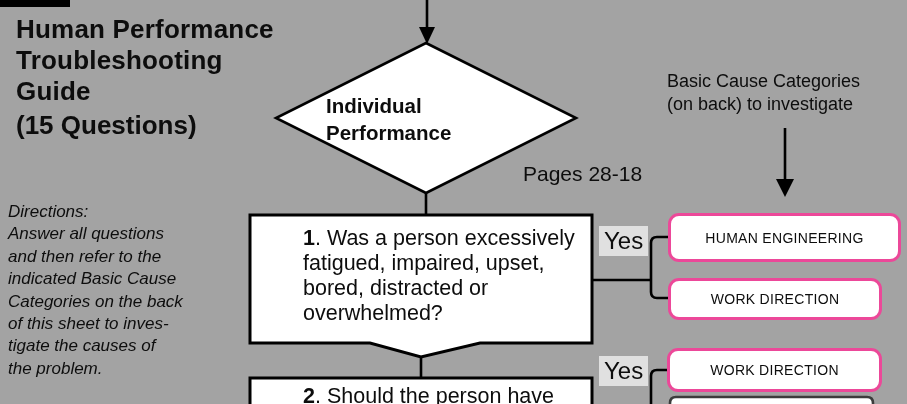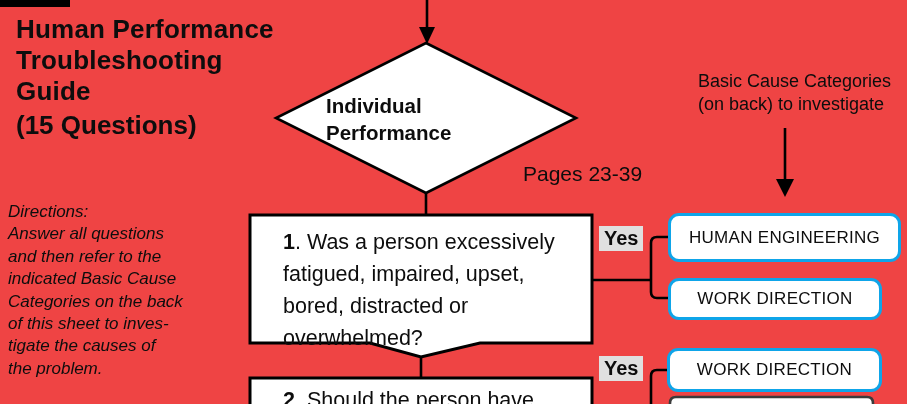--- a/index.html
+++ b/index.html
@@ -1,21 +1,21 @@
 <!DOCTYPE html>
 <html><head>
 <meta charset="utf-8">
 <style>
   html, body { margin: 0; padding: 0; }
   body { font-family: "Liberation Sans", sans-serif; }
   .stage {
     position: relative;
     width: 907px;
     height: 404px;
-    background: #ef4444;
+    background: #a3a3a3;
     overflow: hidden;
     color: #0d0d0d;
   }
   .abs { position: absolute; }
   .layer { position: absolute; left: 0; top: 0; z-index: 1; }
   .txt { position: absolute; z-index: 2; white-space: pre-line; }
 
   .topmark { left: 0; top: 0; width: 70px; height: 7px; background: #000; z-index: 3; }
 
   .title {
@@ -37,46 +37,47 @@
     left: 326px; top: 92px; width: 200px;
     text-align: left;
     font-size: 20.5px; font-weight: bold; line-height: 27px;
   }
   .pages-note {
     left: 523px; top: 162px;
     font-size: 21px;
   }
   .inv-note {
     left: 667px; top: 70px;
-    font-size: 18px; line-height: 23px; margin-left: 31px;
+    font-size: 18px; line-height: 23px;
   }
   .question {
     width: 302px;
-    font-size: 21.5px; line-height: 32px;
+    font-size: 21.5px; line-height: 25px;
     white-space: normal;
+    margin-left: 20px;
   }
   .q1 { left: 283px; top: 226px; }
   .q2 { left: 283px; top: 384px; }
   .question b { font-weight: bold; }
   .yes {
-    font-size: 20px; font-weight: bold;
+    font-size: 24px; font-weight: normal;
     background: #e0e0e0;
     padding: 1px 5px;
     z-index: 2;
   }
   .yes1 { left: 599px; top: 226px; }
   .yes2 { left: 599px; top: 356px; }
   .cat {
     position: absolute; z-index: 2;
     box-sizing: border-box;
     background: #fff;
-    border: 3px solid #0ea5e9;
+    border: 3px solid #ec4899;
     border-radius: 11px;
     display: flex; align-items: center; justify-content: center;
-    font-size: 17px;
+    font-size: 14px;
     letter-spacing: 0.3px;
     text-align: center;
   }
   .cat-he  { left: 668px; top: 213px; width: 233px; height: 49px; }
   .cat-wd1 { left: 668px; top: 278px; width: 214px; height: 42px; }
   .cat-wd2 { left: 667px; top: 348px; width: 215px; height: 44px; }
 </style>
 </head>
 <body>
 
@@ -120,21 +121,21 @@
 and then refer to the
 indicated Basic Cause
 Categories on the back
 of this sheet to inves-
 tigate the causes of
 the problem.</div>
 
   <div class="txt diamond-label">Individual
 Performance</div>
 
-  <div class="txt pages-note">Pages 23-39</div>
+  <div class="txt pages-note">Pages 28-18</div>
 
   <div class="txt inv-note">Basic Cause Categories
 (on back) to investigate</div>
 
   <div class="txt question q1"><b>1</b><span>. Was a person excessively fatigued, impaired, upset, bored, distracted or overwhelmed?</span></div>
 
   <div class="txt question q2"><b>2</b><span>. Should the person have</span></div>
 
   <div class="txt yes yes1">Yes</div>
   <div class="txt yes yes2">Yes</div>

